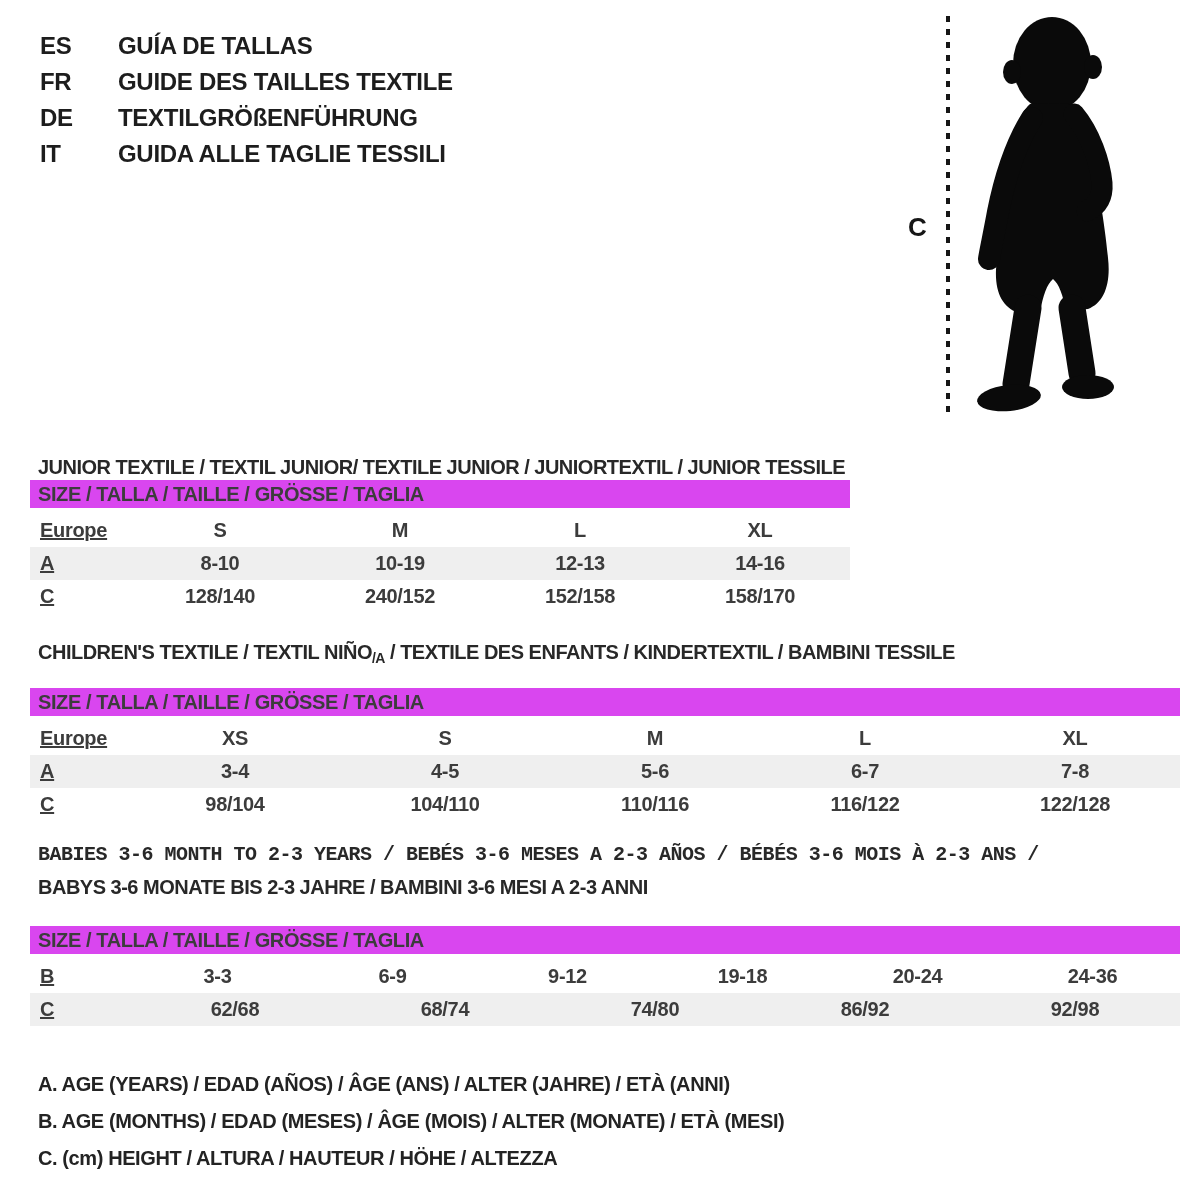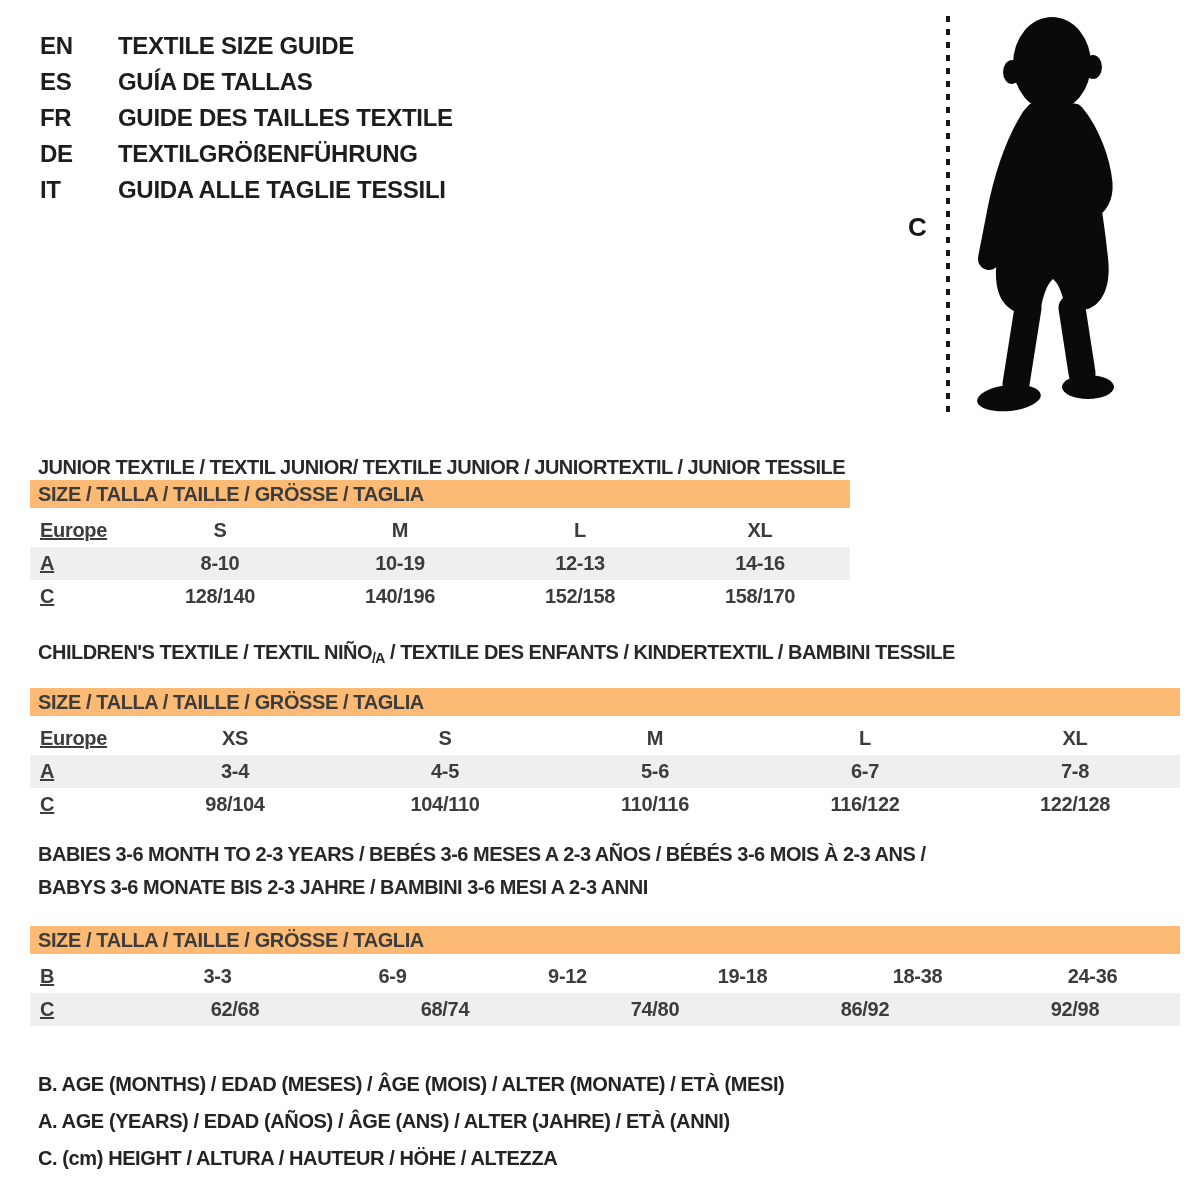--- a/index.html
+++ b/index.html
@@ -37,52 +37,48 @@
   .section-heading {
     position: absolute; left: 38px;
     font-size: 20px; letter-spacing: -0.5px; color: #282828;
     white-space: nowrap;
   }
   .heading-sub { font-size: 14px; vertical-align: -4px; }
 
   .size-table { position: absolute; left: 30px; }
   .tband {
     height: 28px; line-height: 28px;
-    background: #fdba74; color: #3c3c3c;
+    background: #d946ef; color: #3c3c3c;
     font-size: 20px; letter-spacing: -0.4px;
     padding-left: 8px; margin-bottom: 6px;
   }
   .trow { display: flex; height: 33px; line-height: 33px; font-size: 20px; letter-spacing: -0.3px; color: #3c3c3c; }
   .trow.shaded { background: #efefef; }
   .tcell { flex: 1; text-align: center; }
   .tcell.tlabel { flex: none; width: 100px; text-align: left; padding-left: 10px; text-decoration: underline; }
 
   .t-junior   { top: 480px; width: 820px; }
   .t-children { top: 688px; width: 1150px; }
   .t-babies   { top: 926px; width: 1150px; }
 
   .h-junior   { top: 456px; }
   .h-children { top: 641px; }
-  .h-babies1  { top: 843px; }
+  .h-babies1  { top: 843px; font-family: Liberation Mono, monospace; }
   .h-babies2  { top: 876px; }
 
   
   .legend { position: absolute; left: 38px; top: 1066px; }
   .legend-line { height: 37px; line-height: 37px; font-size: 20px; letter-spacing: -0.4px; color: #232323; white-space: nowrap; }
 </style>
 </head>
 <body>
 
 <div class="page">
 
   <div class="langs">
-    <div class="lang-row">
-      <span class="lang-code">EN</span>
-      <span class="lang-title">TEXTILE SIZE GUIDE</span>
-    </div>
     <div class="lang-row">
       <span class="lang-code">ES</span>
       <span class="lang-title">GUÍA DE TALLAS</span>
     </div>
     <div class="lang-row">
       <span class="lang-code">FR</span>
       <span class="lang-title">GUIDE DES TAILLES TEXTILE</span>
     </div>
     <div class="lang-row">
       <span class="lang-code">DE</span>
@@ -139,21 +135,21 @@
         <div class="trow shaded">
           <div class="tcell tlabel">A</div>
           <div class="tcell">8-10</div>
           <div class="tcell">10-19</div>
           <div class="tcell">12-13</div>
           <div class="tcell">14-16</div>
         </div>
         <div class="trow">
           <div class="tcell tlabel">C</div>
           <div class="tcell">128/140</div>
-          <div class="tcell">140/196</div>
+          <div class="tcell">240/152</div>
           <div class="tcell">152/158</div>
           <div class="tcell">158/170</div>
         </div>
       </div>
   </div>
 
   <div class="section-heading h-children"><span>CHILDREN'S TEXTILE / TEXTIL NIÑO</span><span class="heading-sub">/A</span><span> / TEXTILE DES ENFANTS / KINDERTEXTIL / BAMBINI TESSILE</span></div>
   <div class="size-table t-children">
     <div class="tband">SIZE / TALLA / TAILLE / GRÖSSE / TAGLIA</div>
     <div>
@@ -188,33 +184,33 @@
   <div class="section-heading h-babies2">BABYS 3-6 MONATE BIS 2-3 JAHRE / BAMBINI 3-6 MESI A 2-3 ANNI</div>
   <div class="size-table t-babies">
     <div class="tband">SIZE / TALLA / TAILLE / GRÖSSE / TAGLIA</div>
     <div>
         <div class="trow">
           <div class="tcell tlabel">B</div>
           <div class="tcell">3-3</div>
           <div class="tcell">6-9</div>
           <div class="tcell">9-12</div>
           <div class="tcell">19-18</div>
-          <div class="tcell">18-38</div>
+          <div class="tcell">20-24</div>
           <div class="tcell">24-36</div>
         </div>
         <div class="trow shaded">
           <div class="tcell tlabel">C</div>
           <div class="tcell">62/68</div>
           <div class="tcell">68/74</div>
           <div class="tcell">74/80</div>
           <div class="tcell">86/92</div>
           <div class="tcell">92/98</div>
         </div>
       </div>
   </div>
 
   <div class="legend">
+    <div class="legend-line">A. AGE (YEARS) / EDAD (AÑOS) / ÂGE (ANS) / ALTER (JAHRE) / ETÀ (ANNI)</div>
     <div class="legend-line">B. AGE (MONTHS) / EDAD (MESES) / ÂGE (MOIS) / ALTER (MONATE) / ETÀ (MESI)</div>
-    <div class="legend-line">A. AGE (YEARS) / EDAD (AÑOS) / ÂGE (ANS) / ALTER (JAHRE) / ETÀ (ANNI)</div>
     <div class="legend-line">C. (cm) HEIGHT / ALTURA / HAUTEUR / HÖHE / ALTEZZA</div>
   </div>
 
 </div>
 
 </body></html>

